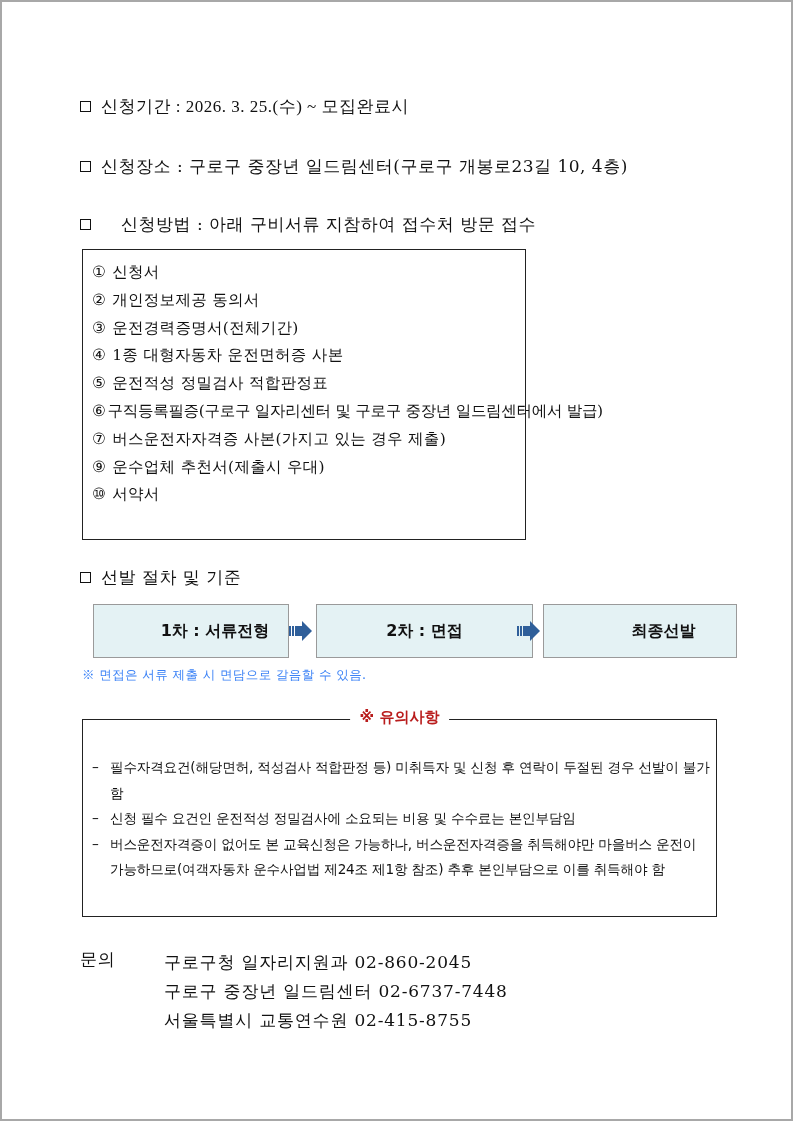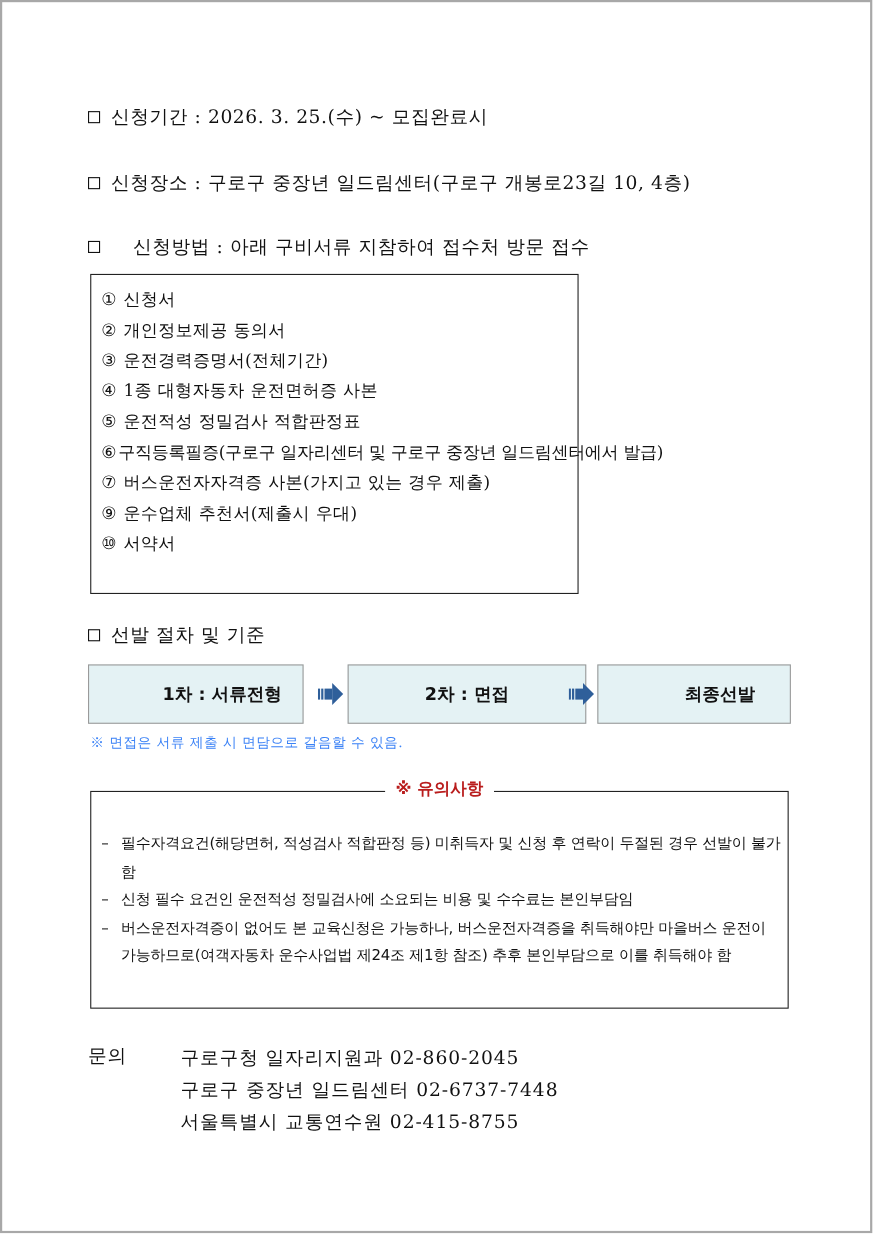--- a/index.html
+++ b/index.html
@@ -158,21 +158,21 @@
     .contact-line {
       height: 29px;
       line-height: 29px;
     }
   </style>
 </head>
 <body>
 
 <div class="page">
 
-  <div class="heading" style="top:93px;">
+  <div class="heading" style="top:93px;font-family:Liberation Serif, serif;">
     <span class="sq"></span>
     <span>신청기간 : 2026. 3. 25.(수) ~ 모집완료시</span>
   </div>
 
   <div class="heading" style="top:153px;">
     <span class="sq"></span>
     <span>신청장소 : 구로구 중장년 일드림센터(구로구 개봉로23길 10, 4층)</span>
   </div>
 
   <div class="heading" style="top:211px;gap:20px;">
@@ -191,39 +191,39 @@
     <div class="docs-item"><span class="num">⑨</span><span>운수업체 추천서(제출시 우대)</span></div>
     <div class="docs-item"><span class="num">⑩</span><span>서약서</span></div>
   </div>
 
   <div class="heading" style="top:564px;justify-content:center;">
     <span class="sq"></span>
     <span>선발 절차 및 기준</span>
   </div>
 
   <div class="steps">
-    <div class="step" style="left:0; width:196px;padding-left:48px;">
+    <div class="step" style="left:13px; width:196px;padding-left:48px;">
       <span>1차 : 서류전형</span>
     </div>
     <svg class="arrow" style="left:209px;" viewBox="0 0 24 22">
       <rect x="0" y="6" width="2" height="10" fill="#2f5f9a"></rect>
       <rect x="3" y="6" width="2" height="10" fill="#2f5f9a"></rect>
       <rect x="6" y="6" width="7" height="10" fill="#2f5f9a"></rect>
       <polygon points="13,1 23,11 13,21" fill="#2f5f9a"></polygon>
     </svg>
     <div class="step" style="left:236px; width:217px;">
       <span>2차 : 면접</span>
     </div>
     <svg class="arrow" style="left:437px;" viewBox="0 0 24 22">
       <rect x="0" y="6" width="2" height="10" fill="#2f5f9a"></rect>
       <rect x="3" y="6" width="2" height="10" fill="#2f5f9a"></rect>
       <rect x="6" y="6" width="7" height="10" fill="#2f5f9a"></rect>
       <polygon points="13,1 23,11 13,21" fill="#2f5f9a"></polygon>
     </svg>
-    <div class="step" style="left:463px; width:176px;padding-left:47px;">
+    <div class="step" style="left:463px; width:194px;padding-left:47px;">
       <span>최종선발</span>
     </div>
   </div>
 
   <div class="note-line">※ 면접은 서류 제출 시 면담으로 갈음할 수 있음.</div>
 
   <div class="notice-box">
     <div class="notice-title">※ 유의사항</div>
     <div class="notice-list">
       <div class="notice-item"><span class="dash">–</span><span>필수자격요건(해당면허, 적성검사 적합판정 등) 미취득자 및 신청 후 연락이 두절된 경우 선발이 불가함</span></div>

